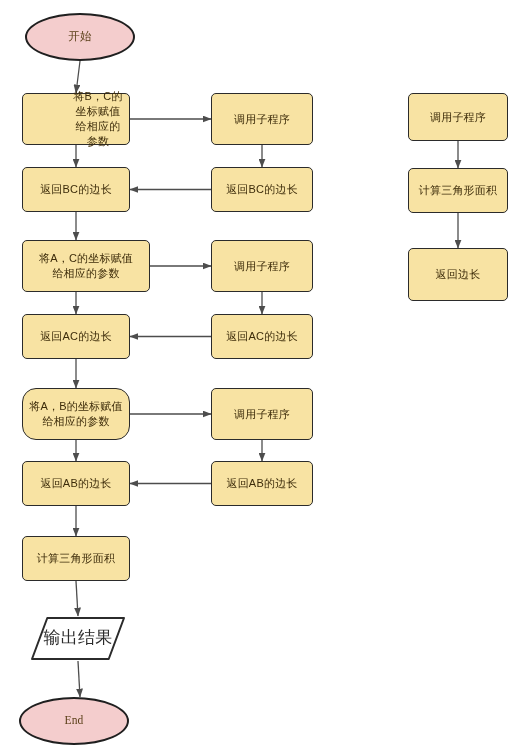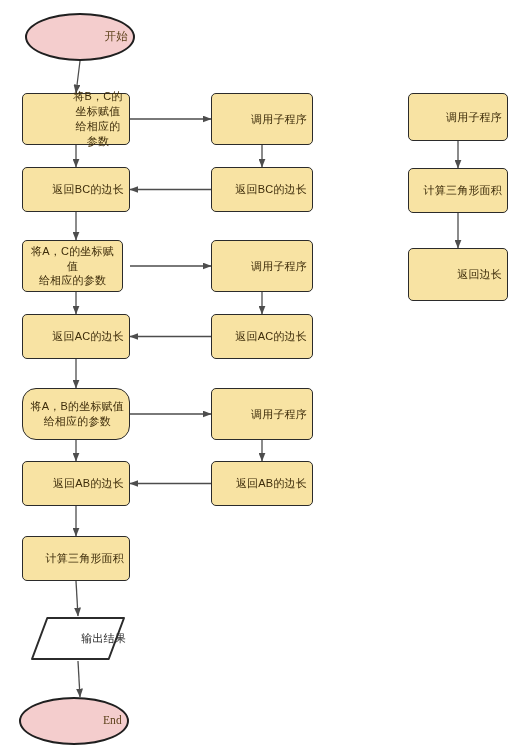--- a/index.html
+++ b/index.html
@@ -23,21 +23,21 @@
     top: 0;
     width: 528px;
     height: 753px;
     pointer-events: none;
   }
   .node {
     position: absolute;
     box-sizing: border-box;
     display: flex;
     align-items: center;
-    justify-content: flex-end;
+    justify-content: center;
     text-align: center;
     font-size: 11px;
     line-height: 1.35;
     color: #3d2c0a;
     letter-spacing: 0.2px;
     z-index: 2;
   }
   .node.process {
     background: #f8e3a3;
     border: 1.6px solid #2b2b2b;
@@ -59,21 +59,21 @@
   .node.io .io-shape {
     position: absolute;
     left: 0;
     top: 0;
     width: 100%;
     height: 100%;
   }
   .node.io .io-label {
     position: relative;
     z-index: 1;
-    font-size: 11px;
+    font-size: 17px;
     color: #2b2b2b;
   }
   .node .label {
     padding: 0 5px;
     white-space: pre-line;
   }
 </style>
 </head>
 <body>
 
@@ -113,21 +113,21 @@
       <div class="node terminator" style="left: 25px; top: 13px; width: 110px; height: 48px;">
         <span class="label">开始</span>
       </div>
       <div class="node process" style="left: 22px; top: 93px; width: 108px; height: 52px; padding-left: 44px;">
         <span class="label">将B，C的坐标赋值
 给相应的参数</span>
       </div>
       <div class="node process" style="left: 22px; top: 167px; width: 108px; height: 45px;">
         <span class="label">返回BC的边长</span>
       </div>
-      <div class="node process" style="left: 22px; top: 240px; width: 101px; height: 52px;">
+      <div class="node process" style="left: 22px; top: 240px; width: 128px; height: 52px;">
         <span class="label">将A，C的坐标赋值
 给相应的参数</span>
       </div>
       <div class="node process" style="left: 22px; top: 314px; width: 108px; height: 45px;">
         <span class="label">返回AC的边长</span>
       </div>
       <div class="node process" style="left: 22px; top: 388px; width: 108px; height: 52px; border-radius: 14px;">
         <span class="label">将A，B的坐标赋值
 给相应的参数</span>
       </div>

